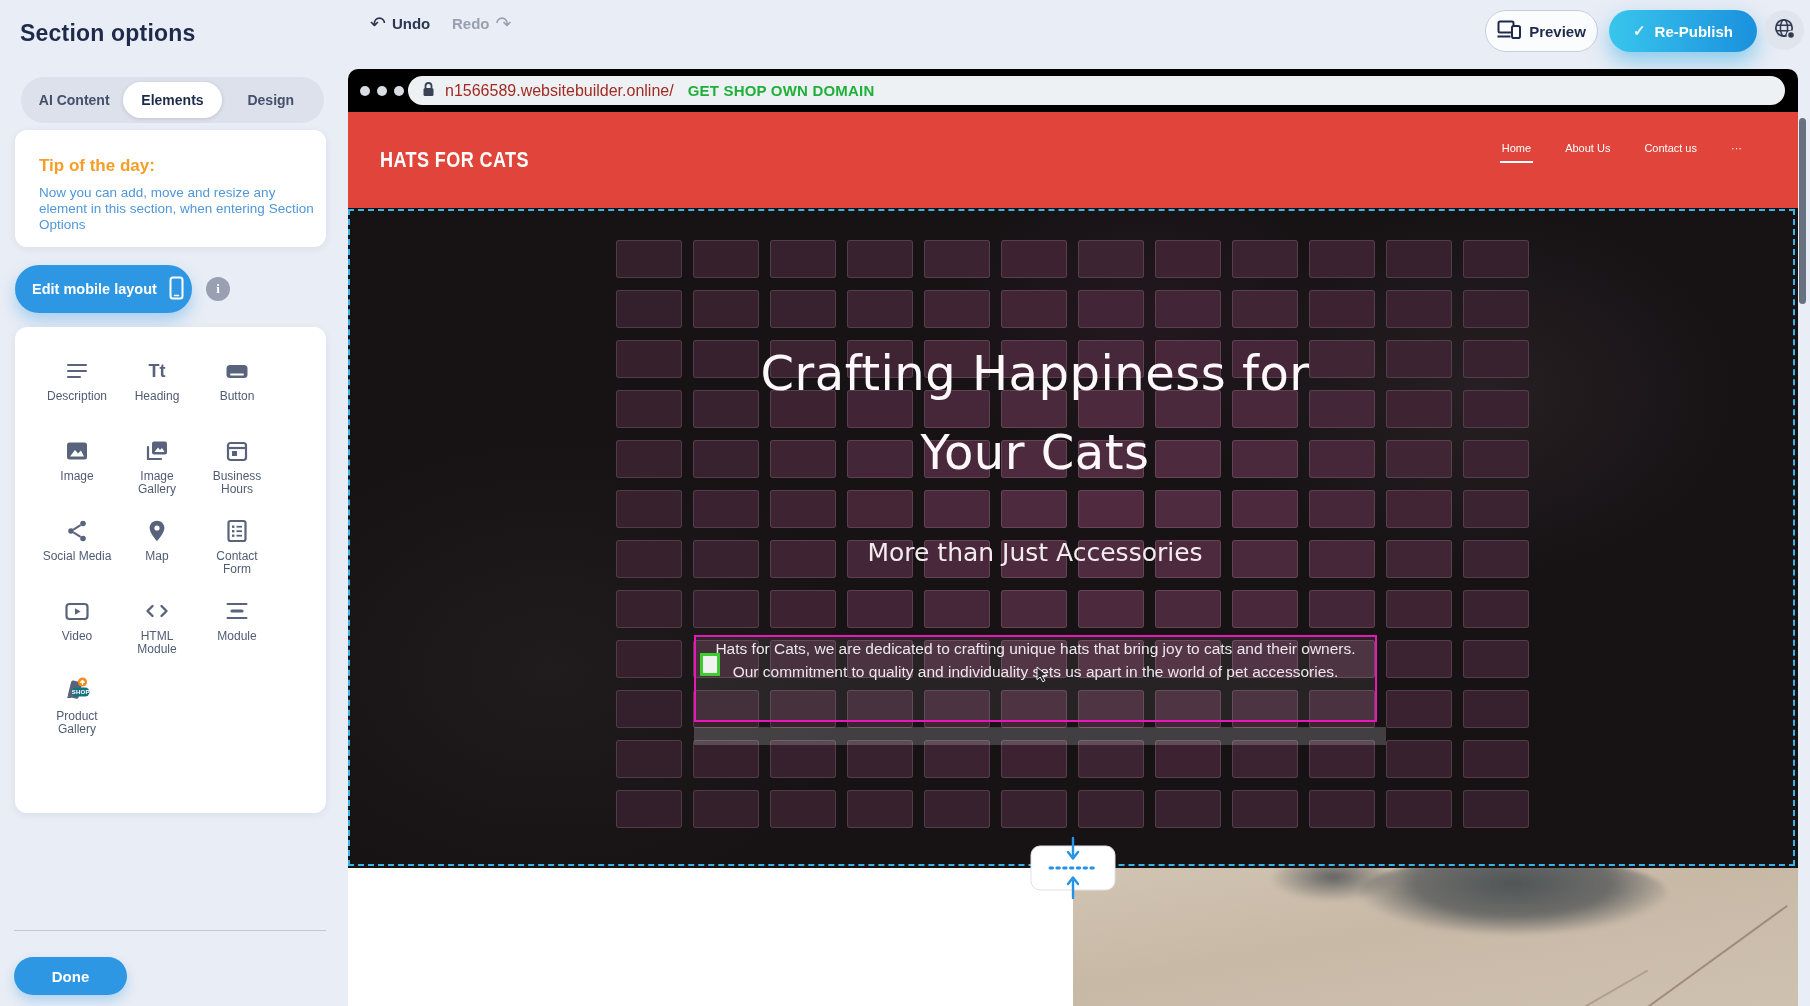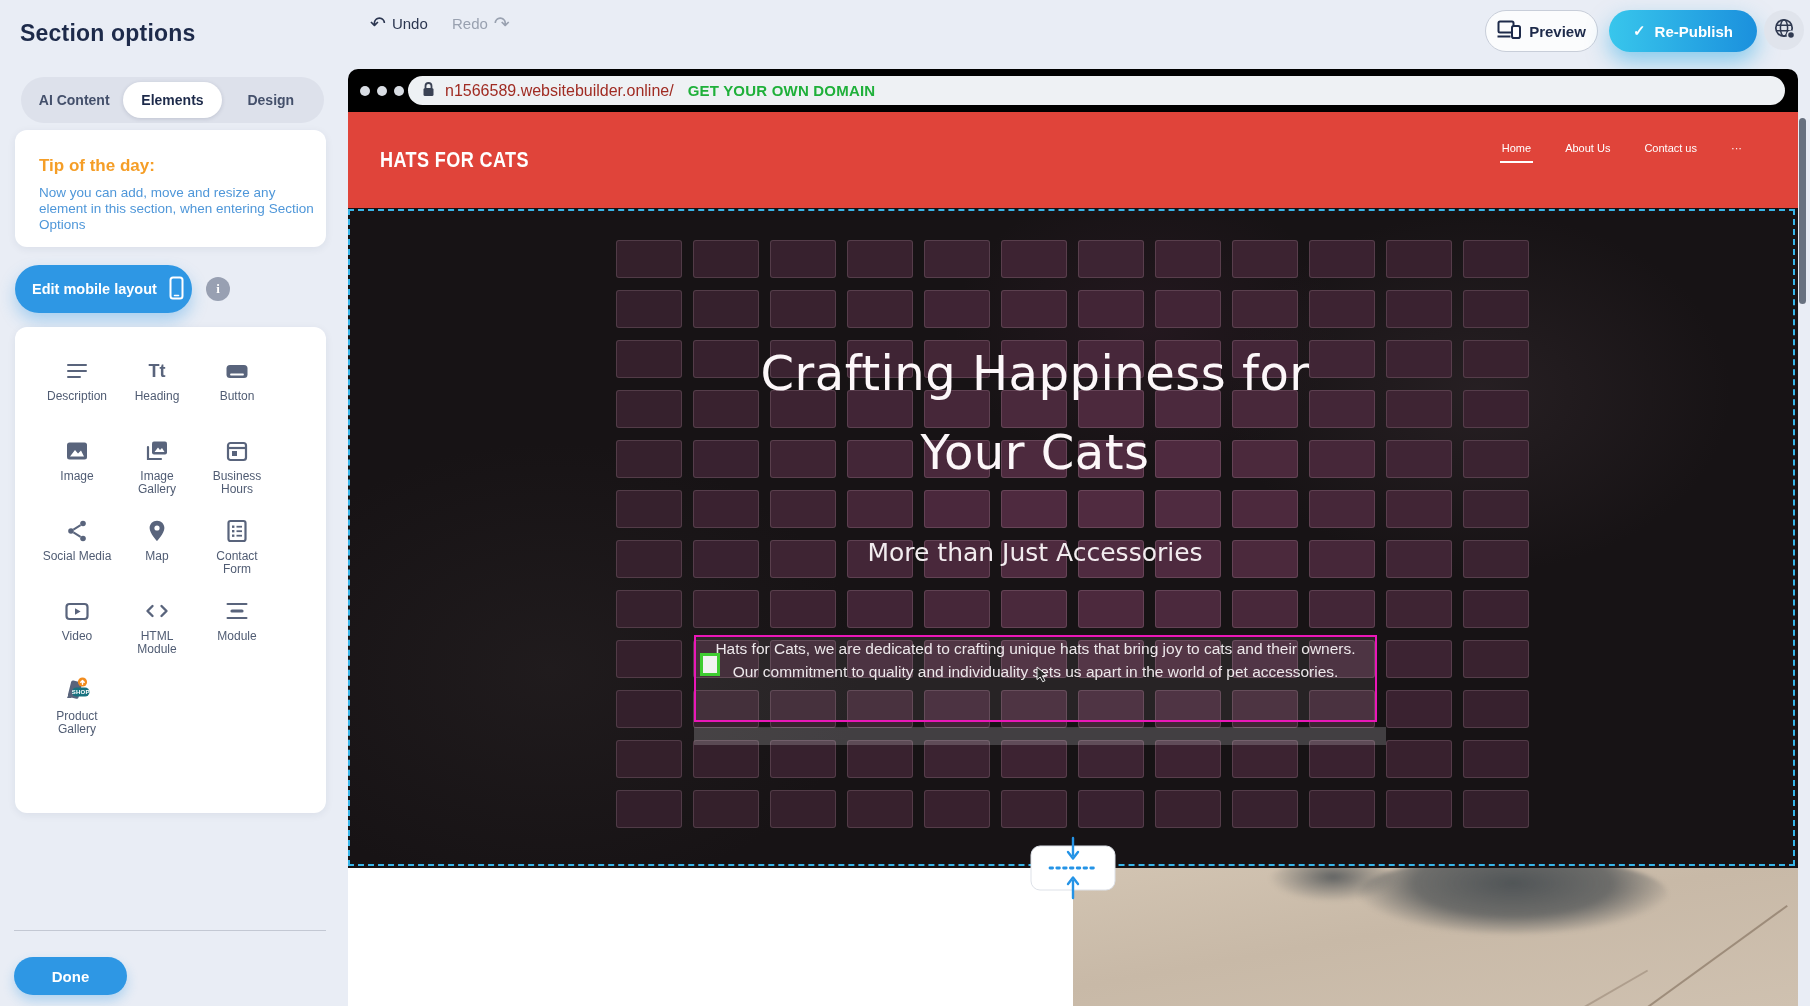--- a/index.html
+++ b/index.html
@@ -28,21 +28,21 @@
   .el-label { margin-top:3px; font-size:12px; line-height:13px; color:#505c73; text-align:center; }
 
   .sidebar-divider { position:absolute; left:14px; top:930px; width:312px; height:1px; background:#c3c8d3; }
   .done-btn { position:absolute; left:14px; top:957px; width:113px; height:38px; border-radius:19px; background:#2e97e4; color:#fff; font-size:15px; font-weight:700; display:flex; align-items:center; justify-content:center; box-shadow:0 6px 12px rgba(46,151,228,.3); cursor:pointer; }
 
   
   .undo-group, .redo-group { position:absolute; top:14px; display:flex; align-items:center; gap:6px; cursor:pointer; }
   .undo-group { left:370px; color:#2b3650; }
   .redo-group { left:452px; color:#99a1b0; }
   .ur-arrow { font-size:19px; line-height:19px; font-family:"DejaVu Sans",sans-serif; }
-  .ur-label { font-size:15px; font-weight:400; }
+  .ur-label { font-size:15px; font-weight:700; }
 
   .preview-btn { position:absolute; left:1485px; top:10px; width:113px; height:42px; border-radius:21px; border:1.5px solid #c8ced9; background:rgba(255,255,255,.8); display:flex; align-items:center; justify-content:center; gap:8px; font-size:15px; font-weight:700; color:#1d2a4a; cursor:pointer; }
   .republish-btn { position:absolute; left:1609px; top:10px; width:148px; height:42px; border-radius:21px; background:linear-gradient(90deg,#38c6ec,#1b90dd); display:flex; align-items:center; justify-content:center; gap:9px; font-size:15px; font-weight:700; color:#fff; box-shadow:0 10px 22px rgba(40,170,230,.5); cursor:pointer; }
   .republish-check { font-size:15px; font-weight:700; }
   .globe-btn { position:absolute; left:1764px; top:10px; width:40px; height:40px; border-radius:50%; background:#e0e4ec; display:flex; align-items:center; justify-content:center; cursor:pointer; }
 
   
   .chrome { position:absolute; left:348px; top:69px; width:1450px; height:43px; background:#000000; border-radius:10px 10px 0 0; }
   .chrome-dots { position:absolute; left:12px; top:17px; display:flex; gap:7px; }
   .chrome-dots div { width:10px; height:10px; border-radius:50%; background:#d9dde4; }
@@ -298,21 +298,21 @@
       <div></div>
     </div>
   <div class="url-pill">
     <span>
       <svg width="13" height="16" viewBox="0 0 13 16">
           <rect x="1.5" y="7" width="10" height="8" rx="1.5" fill="#3a4254"></rect>
           <path d="M3.5 7V5a3 3 0 0 1 6 0v2" fill="none" stroke="#3a4254" stroke-width="1.8"></path>
         </svg>
     </span>
     <span class="url-text">n1566589.websitebuilder.online/</span>
-    <span class="domain-link">GET YOUR OWN DOMAIN</span>
+    <span class="domain-link">GET SHOP OWN DOMAIN</span>
   </div>
 </div>
 
 <div class="site">
 
   <div class="site-header">
     <div class="site-logo">HATS FOR CATS</div>
     <div class="site-nav">
       <div class="nav-item active">Home</div>
       <div class="nav-item">About Us</div>

